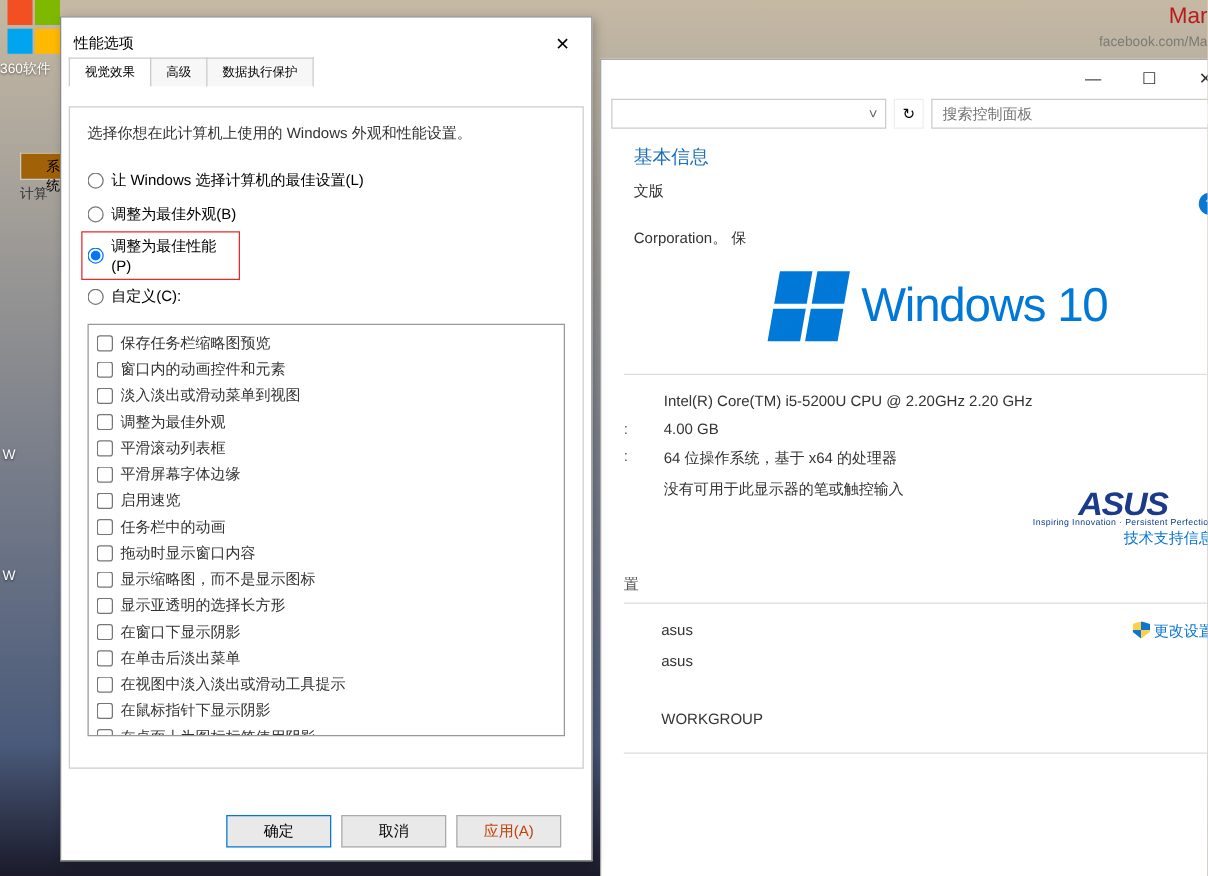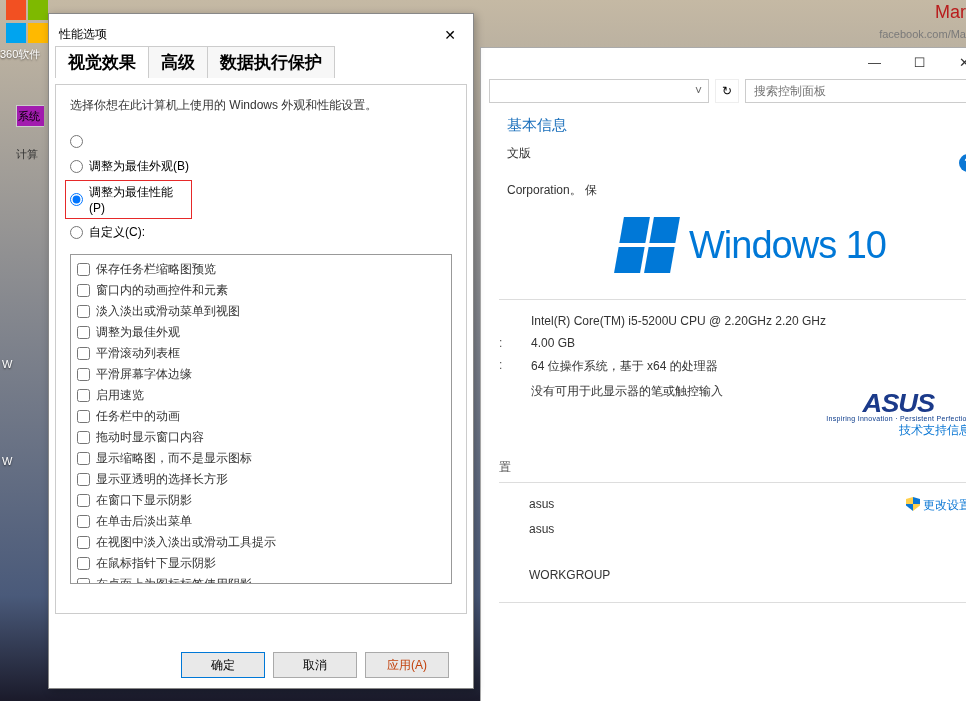--- a/index.html
+++ b/index.html
@@ -43,37 +43,37 @@
     background:conic-gradient(#0b77d4 0 25%, #ffd04c 25% 50%, #0b77d4 50% 75%, #ffd04c 75% 100%);
     clip-path: polygon(50% 0,100% 15%,100% 60%,50% 100%,0 60%,0 15%);
   }
 
   .perf-dialog {
     position:absolute; left:48px; top:13px; width:426px; height:676px;
     background:#fff; border:1px solid #888; box-shadow:2px 2px 8px rgba(0,0,0,.25);
   }
   .pd-titlebar { height:28px; display:flex; align-items:center; justify-content:space-between; padding:13px 4px 0 10px; font-size:12px;}
   .pd-close { width:38px;height:22px; display:flex;align-items:center;justify-content:center;font-size:14px;}
-  .pd-tabs { display:flex; margin:4px 6px 6px; font-size:17px;font-weight:bold;}
+  .pd-tabs { display:flex; margin:4px 6px 16px; font-size:10px;}
   .pd-tab { padding:4px 12px; border:1px solid #ccc; border-bottom:none; background:#f7f7f7; margin-right:-1px;}
   .pd-tab.active { background:#fff; position:relative; z-index:2;}
   .pd-tabbody { border:1px solid #ccc; margin:0 6px 6px; height:530px; padding:12px 14px 8px; font-size:12px; position:relative;}
   .pd-desc { margin-bottom:16px; color:#333;}
   .pd-radio-row { display:flex; align-items:center; gap:6px; padding:5px 0;}
   .pd-radio-row input[type=radio]{margin:0}
   .pd-highlight { border:1.5px solid #e62929; padding:3px 4px; margin-left:-5px; margin-right:260px;}
   .pd-listbox { margin-top:8px; border:1px solid #999; height:330px; overflow:auto; padding:4px 6px;}
   .pd-check-row { display:flex; align-items:center; gap:6px; padding:2px 0; font-size:12px; color:#333;}
   .pd-check-row input{margin:0}
   .pd-buttons { position:absolute; right:24px; bottom:10px; display:flex; gap:8px;}
   .pd-btn { width:84px; height:26px; border:1px solid #aaa; background:#e9e9e9; font-size:12px; display:flex;align-items:center;justify-content:center;}
   .pd-btn.default { border:1.5px solid #0078d7;}
   .pd-btn.disabled{color:#c2410c}
 
-  .sys-tab { position:absolute; left:16px; top:105px; width:28px; height:22px; background:#a21caf; border:1px solid #ccc; border-right:none; font-size:11px; padding:3px 1px;}
+  .sys-tab { position:absolute; left:16px; top:122px; width:28px; height:22px; background:#a16207; border:1px solid #ccc; border-right:none; font-size:11px; padding:3px 20px;}
   .sys-tab2 { position:absolute; left:16px; top:147px; font-size:11px; color:#333;}
 
   .top-corner-text { position:absolute; right:0; top:2px; font-size:18px; color:#b91c1c; font-weight:400;}
   .top-corner-sub  { position:absolute; right:0; top:28px; font-size:11px; color:#7a7a7a;}
 </style>
 </head>
 <body>
 
 <div class="desktop-bg"></div>
 
@@ -185,20 +185,21 @@
   <div class="pd-tabs">
     <div class="pd-tab active">视觉效果</div>
     <div class="pd-tab">高级</div>
     <div class="pd-tab">数据执行保护</div>
   </div>
   <div class="pd-tabbody">
     <div class="pd-desc">选择你想在此计算机上使用的 Windows 外观和性能设置。</div>
 
     <label class="pd-radio-row">
       <input type="radio" name="pr" style="">
+      <span>让 Windows 选择计算机的最佳设置(L)</span>
     </label>
     <label class="pd-radio-row">
       <input type="radio" name="pr" style="">
       <span>调整为最佳外观(B)</span>
     </label>
     <div class="pd-highlight">
       <label class="pd-radio-row" style="padding:0">
         <input type="radio" name="pr" checked="" style="">
         <span>调整为最佳性能(P)</span>
       </label>

